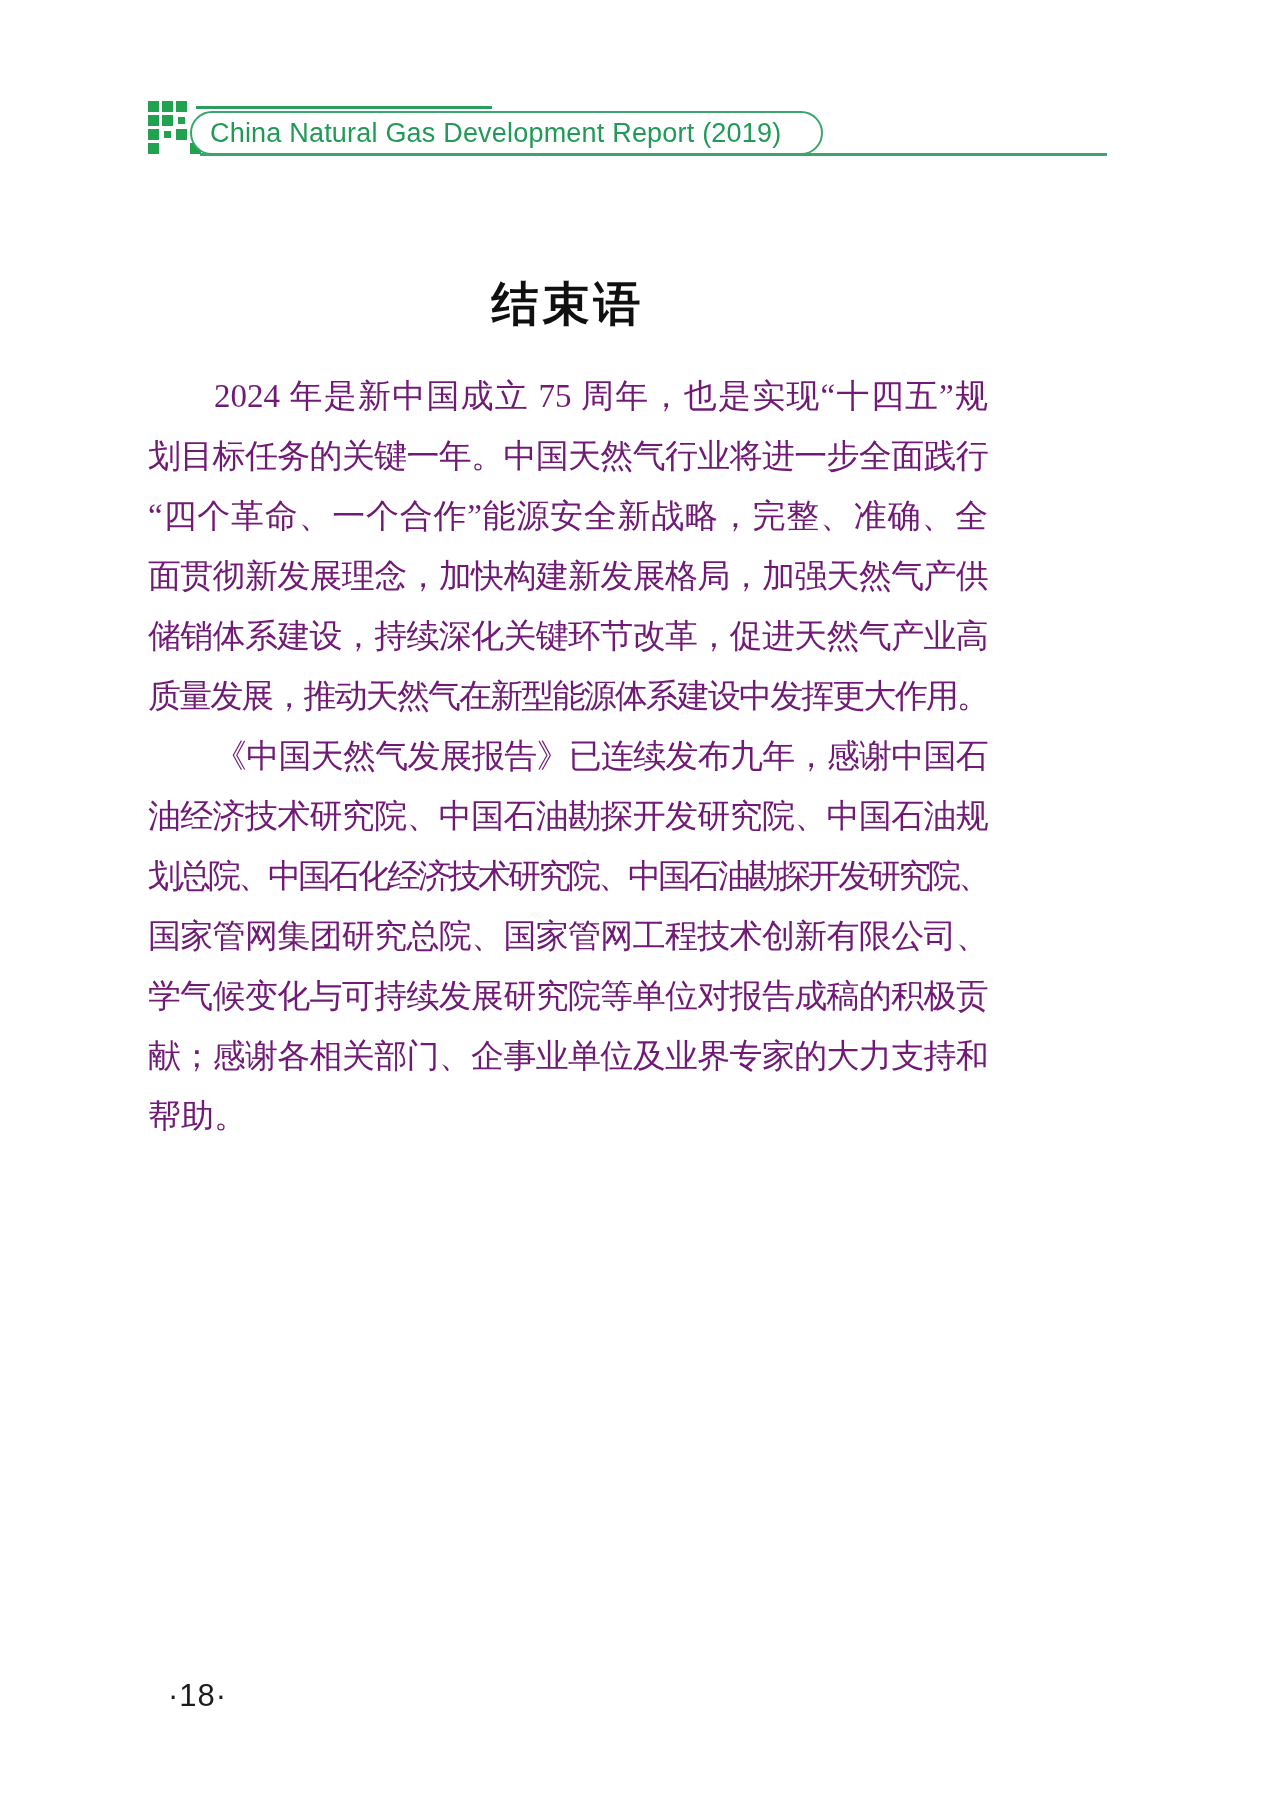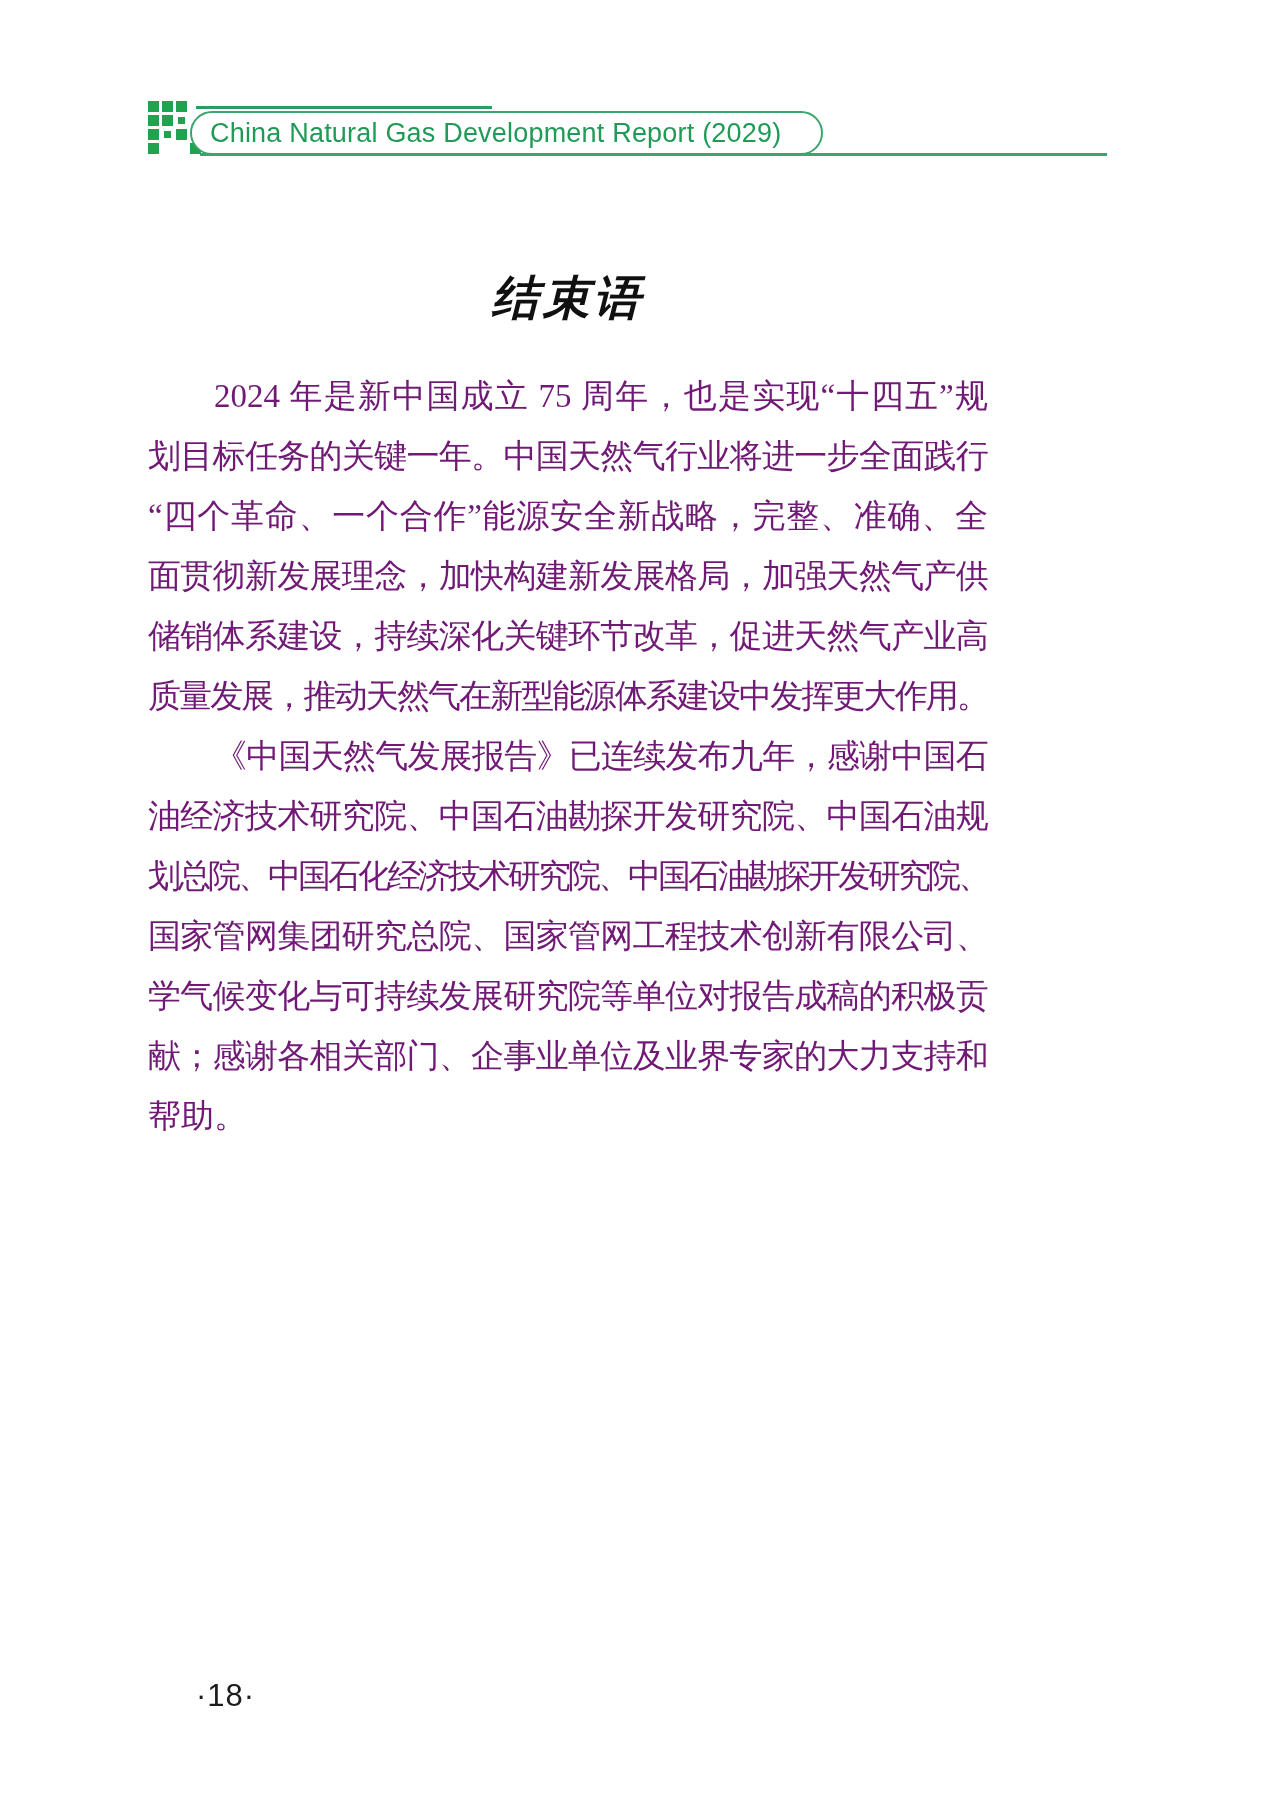--- a/index.html
+++ b/index.html
@@ -51,28 +51,27 @@
     background:var(--accent-green);
   }
   .bottom-rule{
     position:absolute;left:200px;top:153px;
     width:907px;height:3px;
     background:var(--rule-green);
   }
 
   
   .chapter-title{
-    position:absolute;left:148px;top:236px;width:840px;
+    position:absolute;left:148px;top:242px;width:840px;
     text-align:center;
     font-family:"Liberation Sans","DejaVu Sans",sans-serif;
     font-weight:700;
     font-size:47px;
     color:#101010;
     letter-spacing:4px;
-    font-style:italic;
   }
 
   
   .body-text{
     position:absolute;left:148px;top:366px;width:840px;
     font-size:33px;
     line-height:60px;
     color:#701a75;
   }
   .body-text .line{
@@ -85,21 +84,20 @@
   .body-text .line.first{text-indent:2em;}
   .body-text .line.last{text-align-last:left;}
 
   
   .page-number{
     position:absolute;left:168px;top:1678px;
     font-family:"Liberation Sans","DejaVu Sans",sans-serif;
     font-size:31px;
     color:#1c1c1c;
     letter-spacing:1px;
-    margin-left:28px;
   }
 </style>
 </head>
 <body>
 
 <div class="page" style="--brand-green: #219a58; --logo-green: #21a24f; --rule-green: #3aa56c; --accent-green: #2b9e5e;">
 
   <div class="logo">
     <span class="cell on"></span>
     <span class="cell on"></span>
@@ -115,21 +113,21 @@
     <span class="cell"></span>
     <span class="cell on"></span>
     <span class="cell"></span>
     <span class="cell"></span>
     <span class="cell on"></span>
   </div>
 
   <div class="top-accent"></div>
 
   <div class="title-pill">
-    <span class="report-title">China Natural Gas Development Report (2029)</span>
+    <span class="report-title">China Natural Gas Development Report (2019)</span>
   </div>
 
   <div class="bottom-rule"></div>
 
   <h1 class="chapter-title">结束语</h1>
 
   <div class="body-text">
       <div class="line first">2024 年是新中国成立 75 周年，也是实现“十四五”规</div>
       <div class="line" style="letter-spacing: -0.69px;">划目标任务的关键一年。中国天然气行业将进一步全面践行</div>
       <div class="line">“四个革命、一个合作”能源安全新战略，完整、准确、全</div>

